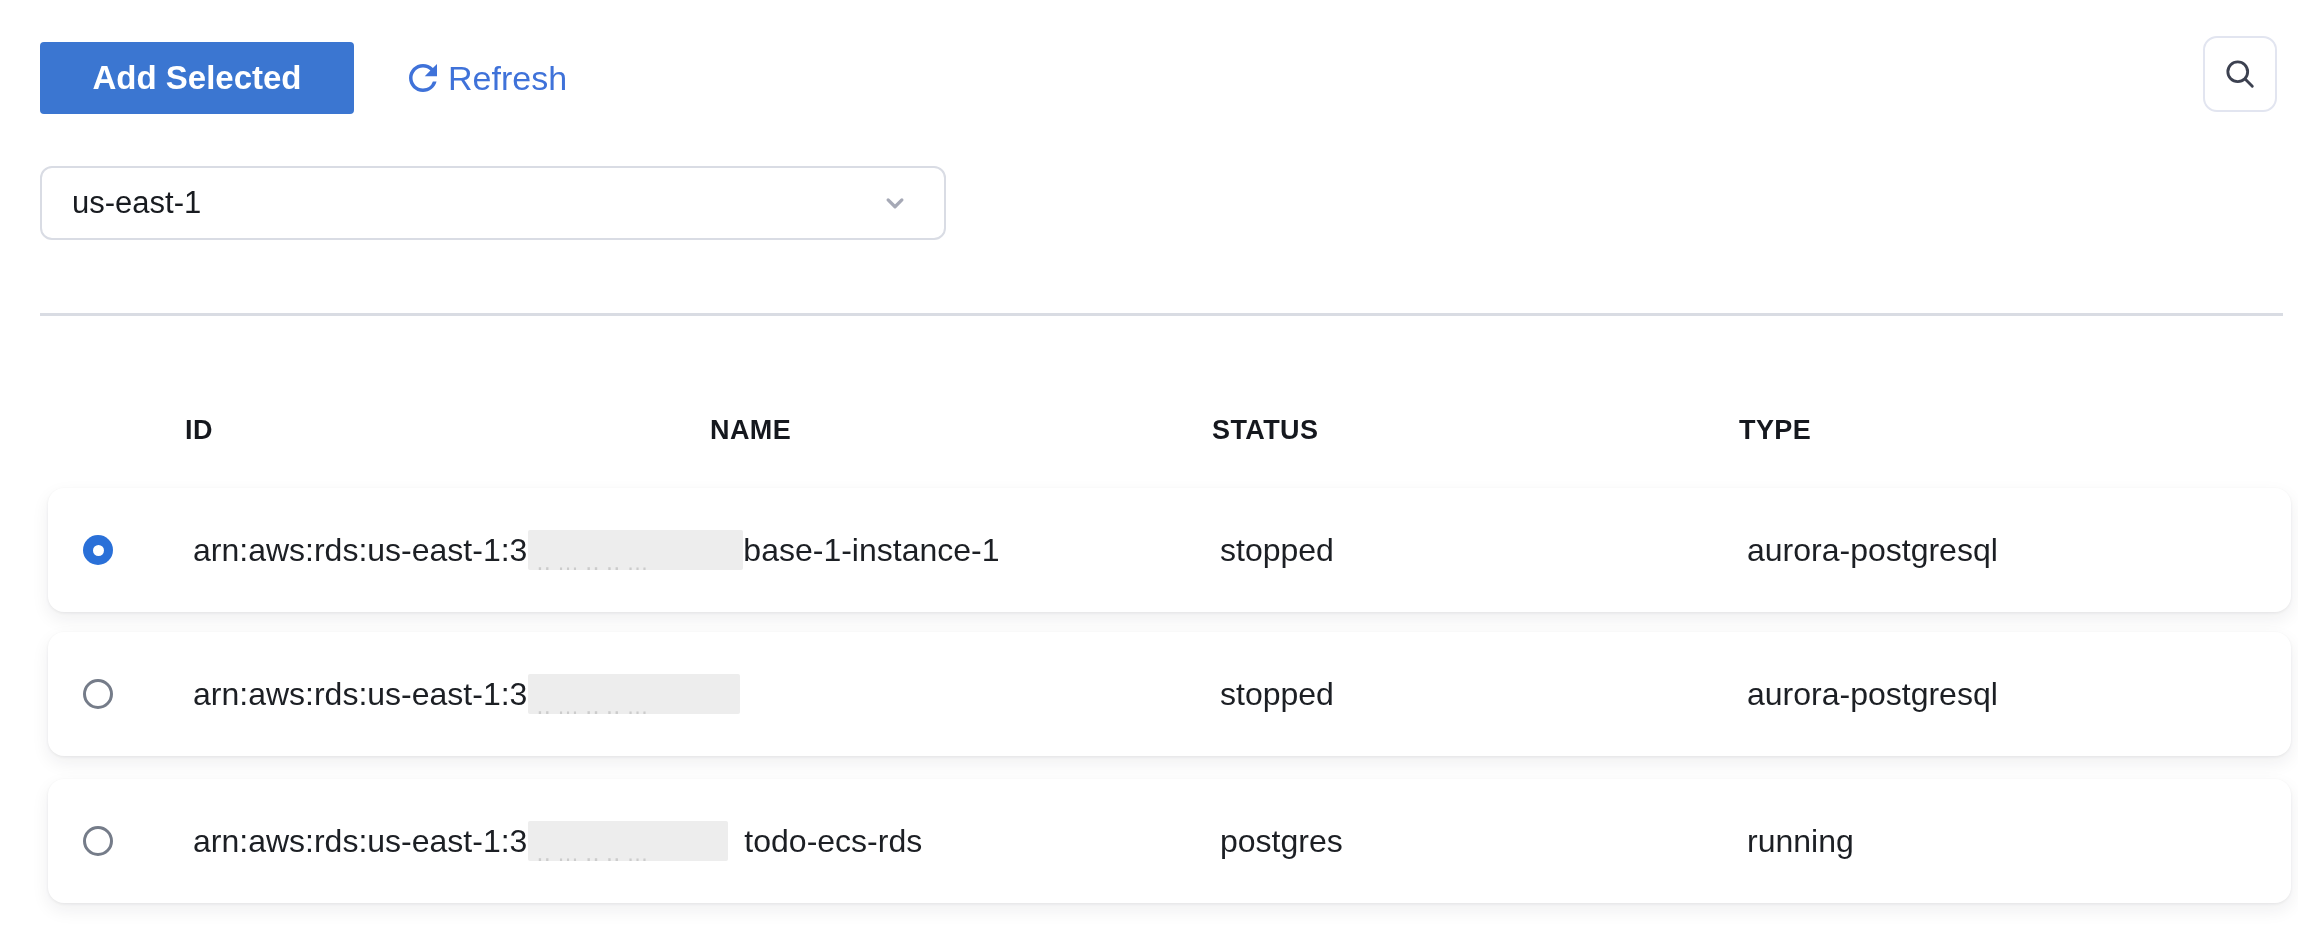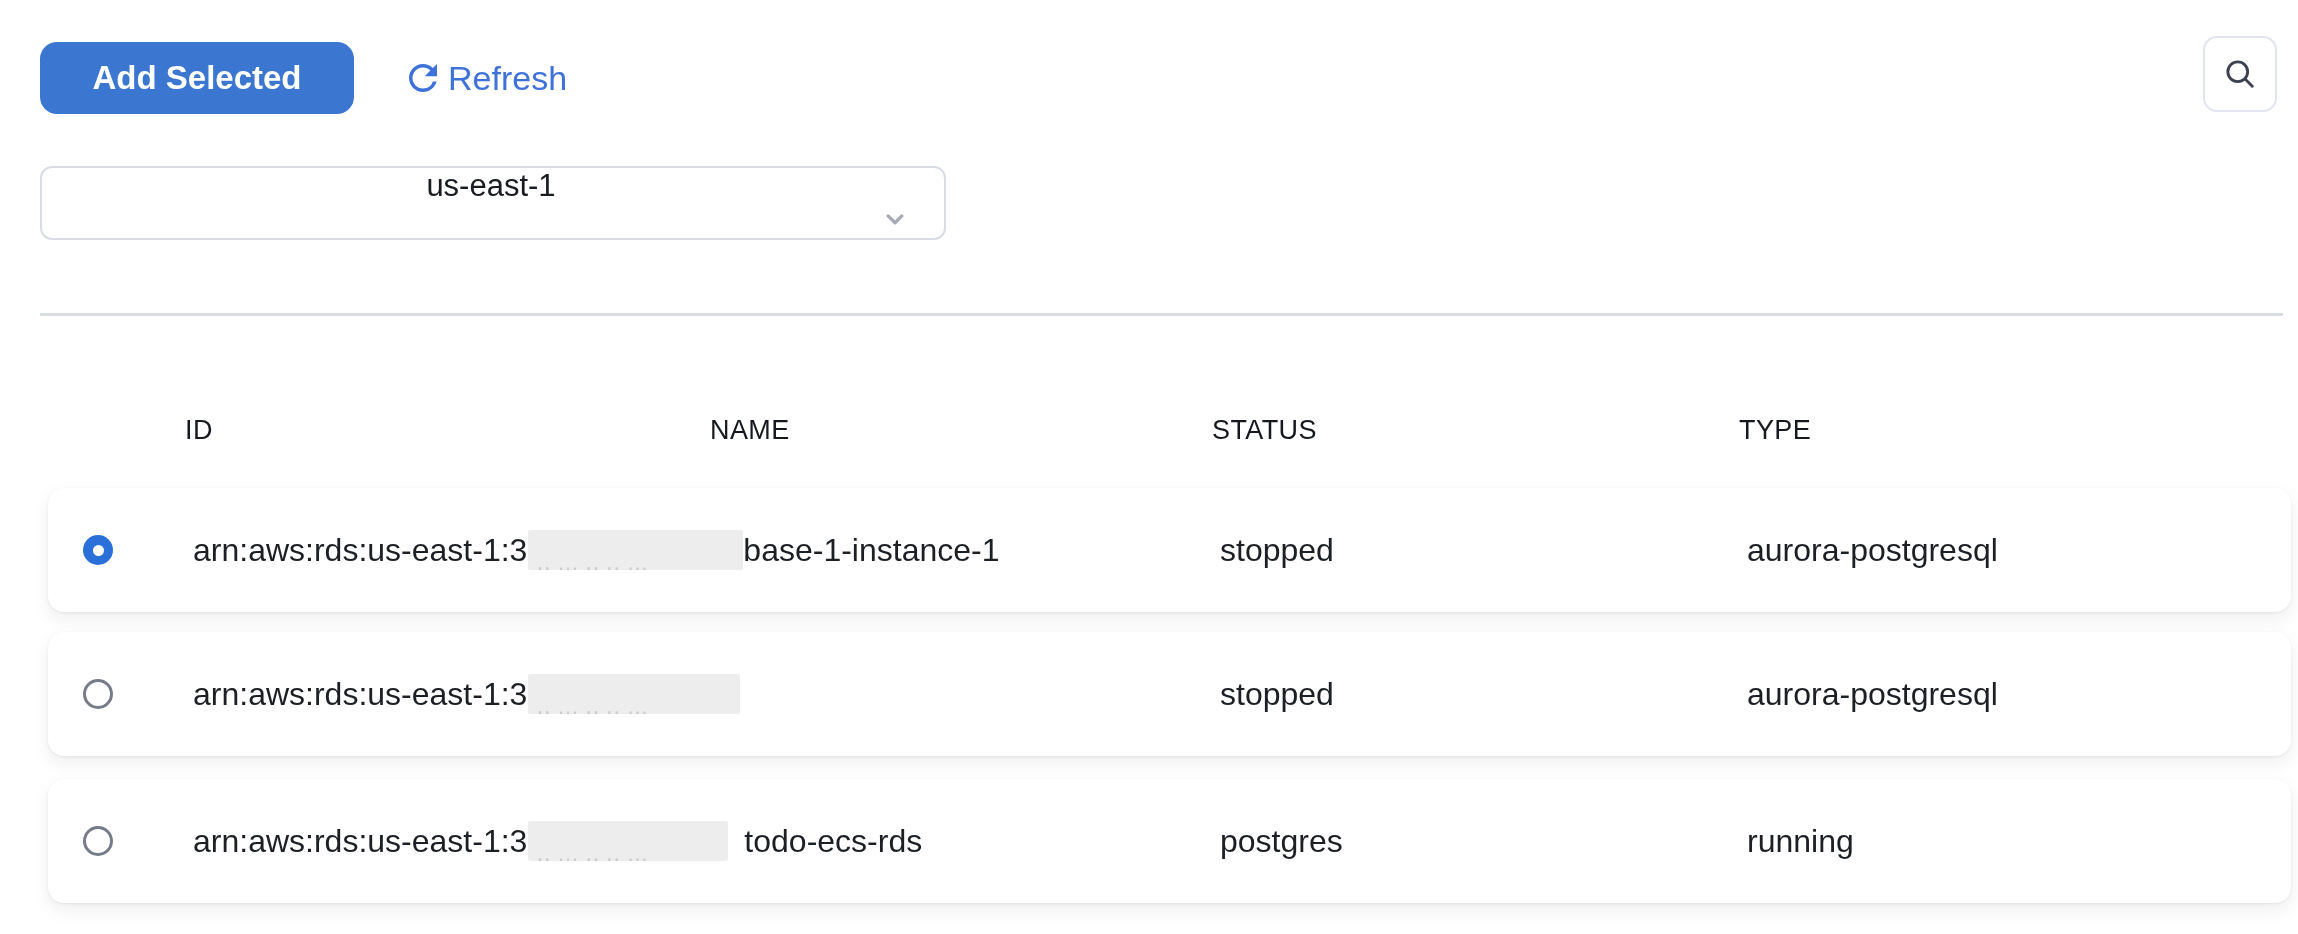--- a/index.html
+++ b/index.html
@@ -3,21 +3,21 @@
 <meta charset="utf-8">
 <style>
   * { margin:0; padding:0; box-sizing:border-box; }
   html,body { width:2298px; height:934px; background:#ffffff; overflow:hidden;
               font-family:"Liberation Sans","DejaVu Sans",sans-serif; color:#1c1f24; }
   .page { position:relative; width:2298px; height:934px; }
 
   
   .btn-primary {
     position:absolute; left:40px; top:42px; width:314px; height:72px;
-    background:#3b76d1; border:none; border-radius:17px;
+    background:#3b76d1; border:none; border-radius:4px;
     color:#ffffff; font-size:33px; font-weight:700;
     display:flex; align-items:center; justify-content:center; cursor:pointer;
     font-family:inherit;
   }
   .refresh-link {
     position:absolute; left:402px; top:42px; height:72px;
     display:flex; align-items:center; gap:4px;
     color:#3f72d9; font-size:34px; cursor:pointer;
   }
   .refresh-link svg { width:42px; height:42px; display:block; }
@@ -26,36 +26,36 @@
     background:#ffffff; border:2px solid #e2e5f0; border-radius:14px;
     display:flex; align-items:center; justify-content:center; cursor:pointer;
   }
   .search-btn svg { width:36px; height:36px; display:block; }
 
   
   .select {
     position:absolute; left:40px; top:166px; width:906px; height:74px;
     background:#ffffff; border:2px solid #d9dce4; border-radius:12px;
     display:flex; align-items:center; cursor:pointer;
-    padding:0 34px 0 30px; font-size:31px; color:#181b20;flex-direction:column;
+    padding:0 34px 0 30px; font-size:31px; color:#181b20;
   }
   .select .chev { margin-left:auto; width:30px; height:30px; color:#a6a9b6; }
   .select .chev svg { width:30px; height:30px; display:block; }
 
   
   .divider {
     position:absolute; left:40px; top:313px; width:2243px; height:3px;
     background:#d9dce3;
   }
 
   
   .thead { position:absolute; left:0; top:404px; width:2298px; height:52px; }
   .th {
     position:absolute; top:0; height:52px; display:flex; align-items:center;
-    font-size:27px; font-weight:400; color:#15181e; letter-spacing:0.4px;
+    font-size:27px; font-weight:700; color:#15181e; letter-spacing:0.4px;
   }
   .th-id     { left:185px;  }
   .th-name   { left:710px;  }
   .th-status { left:1212px; }
   .th-type   { left:1739px; }
 
   
   .row {
     position:absolute; left:48px; width:2243px; height:124px;
     background:#ffffff; border-radius:16px; cursor:pointer;

